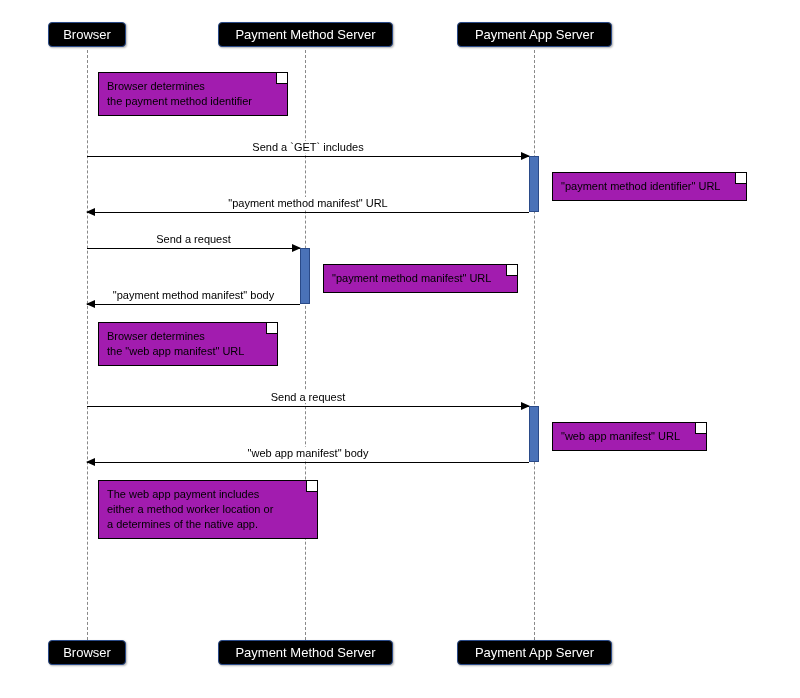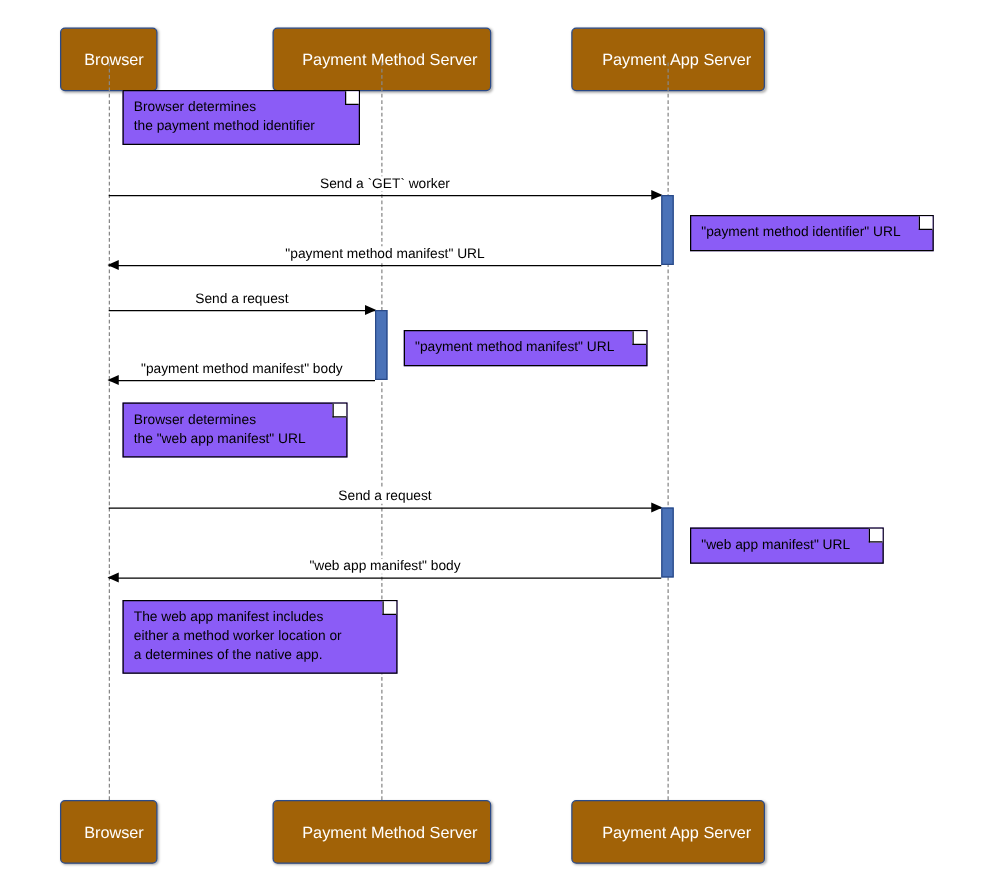--- a/index.html
+++ b/index.html
@@ -7,43 +7,43 @@
     margin: 0;
     font-family: Arial, sans-serif;
     font-size: 12px;
     background: #fff;
     width: 800px;
     height: 698px;
     position: relative;
   }
   .actor {
     position: absolute;
-    background: #a16207;
+    background: #000000;
     border: 1px solid #2a4a88;
     border-radius: 4px;
     color: #fff;
-    text-align: right;
-    padding: 17px 10px;
+    text-align: center;
+    padding: 4px 10px;
     font-size: 13px;
     box-shadow: 1px 1px 2px rgba(0,0,0,0.3);
   }
   .lifeline {
     position: absolute;
     border-left: 1px dashed #888;
     height: 590px;
   }
   .activation {
     position: absolute;
     background: #4a72b8;
     border: 1px solid #2a4a88;
     width: 10px;
   }
   .note {
     position: absolute;
-    background: #8b5cf6;
+    background: #a21caf;
     border: 1px solid #000;
     padding: 6px 8px;
     font-size: 11px;
     line-height: 1.35;
   }
   .note::after {
     content: '';
     position: absolute;
     top: 0;
     right: 0;
@@ -96,21 +96,21 @@
 <div class="lifeline" style="left:87px; top:50px;"></div>
 <div class="lifeline" style="left:305px; top:50px;"></div>
 <div class="lifeline" style="left:534px; top:50px;"></div>
 
 <div class="note" style="left:98px; top:72px; width:190px;">
   <span>Browser determines</span><br>
   <span>the payment method identifier</span>
 </div>
 
 <div class="msg arrow-r" style="left:87px; top:156px; width:442px;">
-  <span class="label">Send a `GET` worker</span>
+  <span class="label">Send a `GET` includes</span>
 </div>
 
 <div class="activation" style="left:529px; top:156px; height:56px;"></div>
 
 <div class="note" style="left:552px; top:172px; width:195px;">
   <span>"payment method identifier" URL</span>
 </div>
 
 <div class="msg arrow-l" style="left:87px; top:212px; width:442px;">
   <span class="label">"payment method manifest" URL</span>
@@ -143,20 +143,20 @@
 
 <div class="note" style="left:552px; top:422px; width:155px;">
   <span>"web app manifest" URL</span>
 </div>
 
 <div class="msg arrow-l" style="left:87px; top:462px; width:442px;">
   <span class="label">"web app manifest" body</span>
 </div>
 
 <div class="note" style="left:98px; top:480px; width:220px;">
-  <span>The web app manifest includes</span><br>
+  <span>The web app payment includes</span><br>
   <span>either a method worker location or</span><br>
   <span>a determines of the native app.</span>
 </div>
 
 <div class="actor" style="left:48px; top:640px; width:78px;"><span>Browser</span></div>
 <div class="actor" style="left:218px; top:640px; width:175px;"><span>Payment Method Server</span></div>
 <div class="actor" style="left:457px; top:640px; width:155px;"><span>Payment App Server</span></div>
 
 </body></html>

